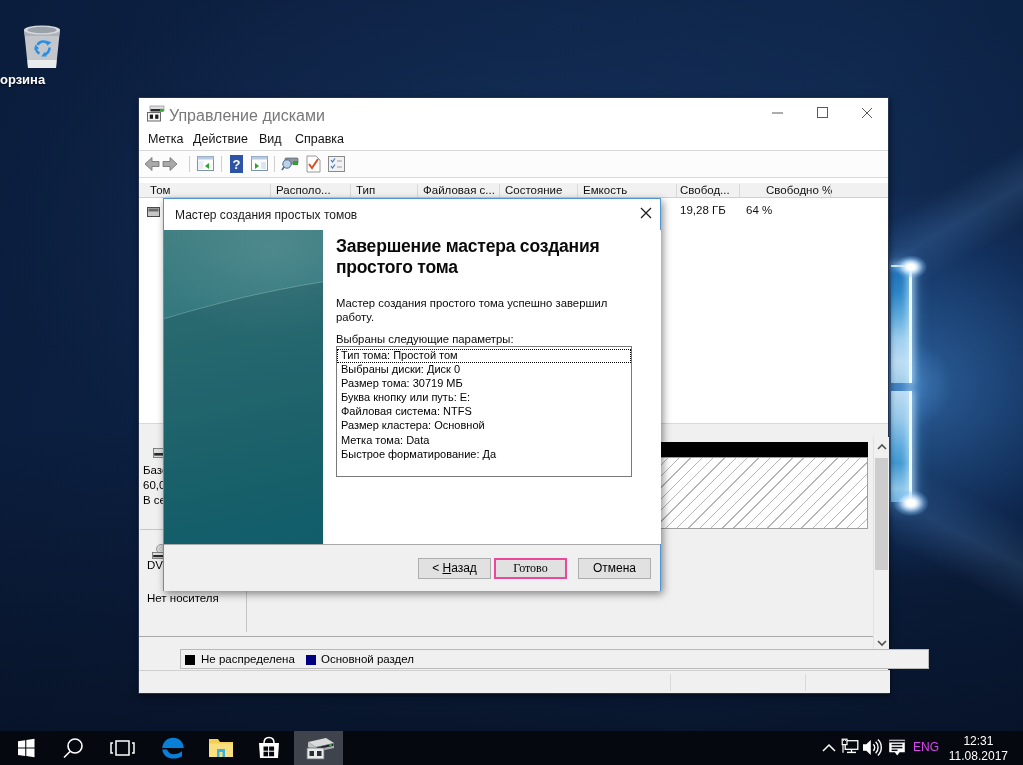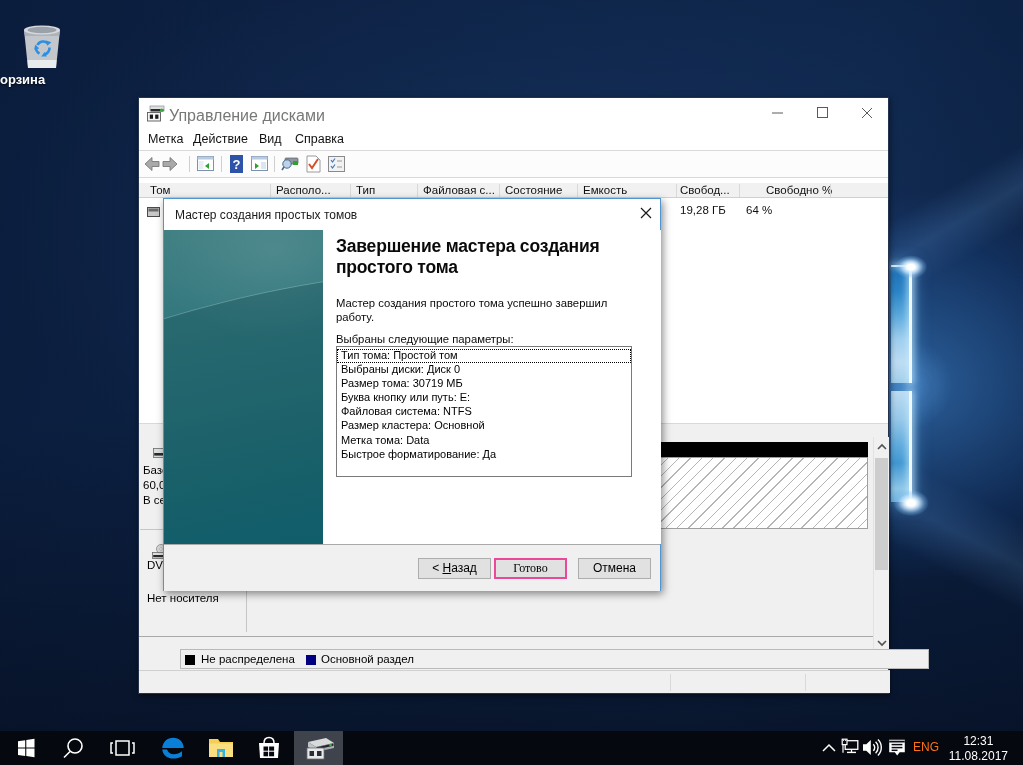--- a/index.html
+++ b/index.html
@@ -105,21 +105,21 @@
 .wbtn { position:absolute; top:13px; width:73px; height:21px; background:#e1e1e1; border:1px solid #adadad;
   font-size:12px; color:#000; text-align:center; line-height:19px; }
 #btn-finish { border:2px solid #ec4899; line-height:17px;font-family:Liberation Serif, serif; }
 
 
 #tb { left:0; top:731px; width:1023px; height:34px; background:#06080f; z-index:8; }
 .tbi { position:absolute; top:0; width:48px; height:34px; }
 #tb-app { left:294px; width:49px; background:#3f434b; }
 #tray { position:absolute; right:0; top:0; height:34px; }
 .trayicon { position:absolute; top:0; height:34px; color:#fff; }
-#tb-eng { right:84px; top:9px; position:absolute; color:#f97316; font-size:12px; }
+#tb-eng { right:84px; top:9px; position:absolute; color:#d946ef; font-size:12px; }
 #tb-clock { right:15px; top:3px; position:absolute; color:#fff; font-size:12px; text-align:center; line-height:15px; }
 </style>
 </head>
 <body>
 <div id="wall" class="abs">
   <div id="beam1" class="beam"></div>
   <div id="beam2" class="beam"></div>
   <div id="beam3"></div>
   <div id="pane1" class="pane"></div>
   <div id="pane2" class="pane"></div>

